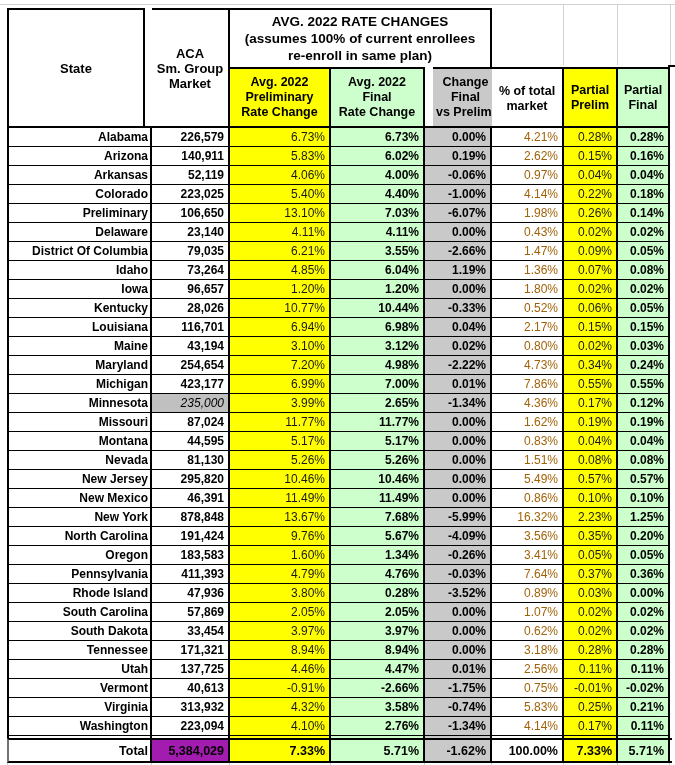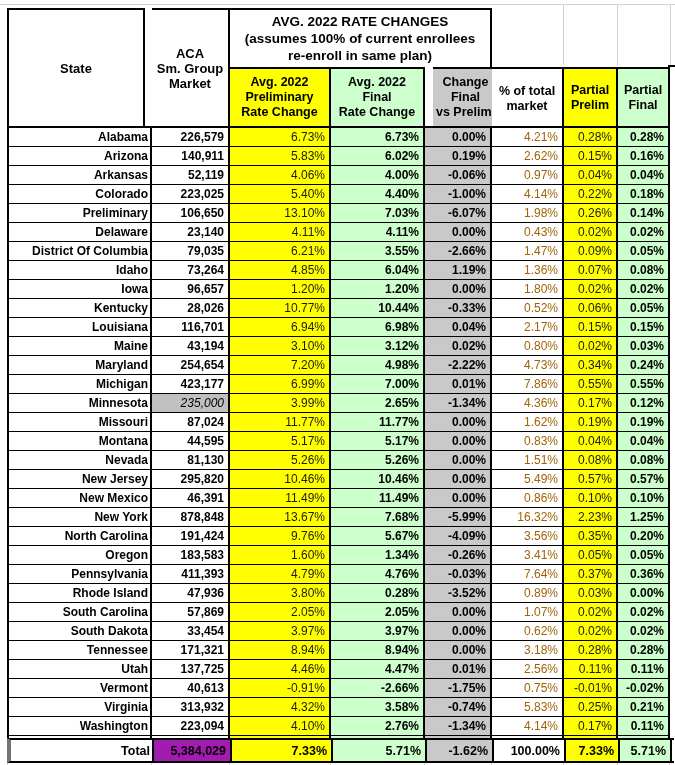--- a/index.html
+++ b/index.html
@@ -52,21 +52,21 @@
   .c-change { background:#C9C9C9; }
   .c-pct    { background:#fff; font-weight:400 !important; color:#a16207; }
   .c-pprelim{ background:#FFFF00; font-weight:400 !important; color:#1a1a1a; }
   .c-pfinal { background:#CCFFCC; }
   .cell.est { background:#C0C0C0; font-style:italic; font-weight:400 !important; }
 
   
   #total-row {
     position:absolute; left:7px; top:738px; width:663px; height:21px;
     display:grid; grid-template-columns:143px 78px 101px 94px 67px 72px 54px 52px;
-    border-top:2px solid #000; border-bottom:2px solid #000; border-left:4px solid #737373;
+    border-top:2px solid #000; border-bottom:2px solid #000; border-left:2px solid #737373;
     box-sizing:content-box;
   }
   #total-row .cell {
     display:flex; align-items:center; justify-content:flex-end;
     padding-right:4px; font-size:12.5px; font-weight:bold;
     border-right:2px solid #000; box-sizing:border-box;
   }
   #total-row .t-state { background:#fff; padding-right:2px; }
   #total-row .t-market{ background:#a21caf; }
   #total-row .t-prelim{ background:#FFFF00; }

